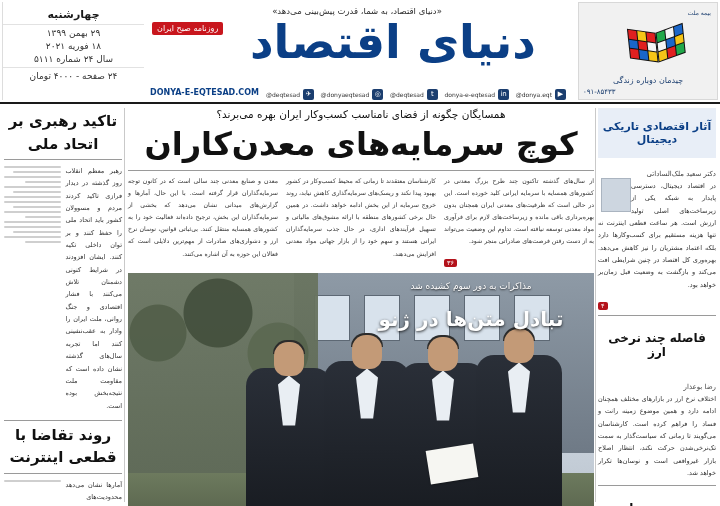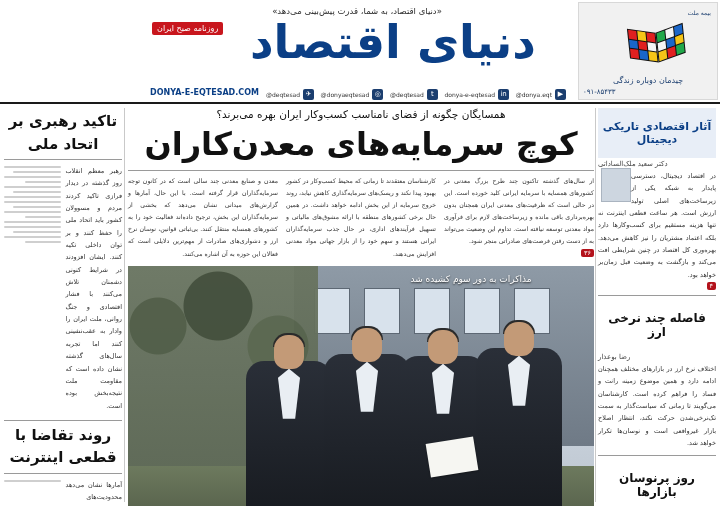--- a/index.html
+++ b/index.html
@@ -246,22 +246,22 @@
     padding: 12px 0;
   }
   .mini-head.plain {
     background: transparent;
     color: #111;
     font-size: 12px;
   }
   .mini-byline {
     font-size: 7px;
     color: #444;
-    text-align: left;
-    margin-top: 2px;
+    text-align: right;
+    margin-top: 12px;
   }
   .mini-author {
     float: left;
     width: 28px; height: 32px;
     background: #cdd6e0;
     margin: 0 0 2px 3px;
     border: 1px solid #aab4c0;
   }
   .mini-body {
     font-size: 6.5px;
@@ -418,22 +418,22 @@
   }
   .mini-photo .chart {
     position: absolute;
     inset: 4px;
     background:
       repeating-linear-gradient(to right, rgba(255,255,255,.25) 0 1px, transparent 1px 14px);
   }
   .badge-left {
     font-size: 6.5px;
     color: #b3121b;
-    text-align: right;
-    margin-top: 1px;
+    text-align: left;
+    margin-top: 11px;
   }
 </style>
 </head>
 <body>
 
 <div class="page">
 
   <div class="masthead">
 
     <div class="mast-ad">
@@ -490,20 +490,27 @@
           <span>donya-e-eqtesad</span>
         </div>
         <div class="soc">
           <span class="sq">▶</span>
           <span>@donya.eqt</span>
         </div>
       </div>
       <div class="mast-site">DONYA-E-EQTESAD.COM</div>
     </div>
 
+    <div class="mast-date">
+      <div class="day">چهارشنبه</div>
+      <div class="row sep">۲۹ بهمن ۱۳۹۹</div>
+      <div class="row">۱۸ فوریه ۲۰۲۱</div>
+      <div class="row">سال ۲۴ شماره ۵۱۱۱</div>
+      <div class="row sep">۲۴ صفحه - ۴۰۰۰ تومان</div>
+    </div>
   </div>
 
   <div class="vdiv l"></div>
   <div class="vdiv r"></div>
 
   <div class="left-col">
 
     <div>
       <div class="side-head">تاکید رهبری بر اتحاد ملی</div>
       <div class="side-rule"></div>
@@ -605,20 +612,21 @@
       </div>
       <div class="figure f4">
         <div class="hair"></div>
           <div class="head"></div>
           <div class="shirt"></div>
       </div>
       <div class="paper"></div>
 
       <div class="photo-caption">
         <div class="photo-kicker">مذاکرات به دور سوم کشیده شد</div>
+        <div class="photo-title">تبادل متن‌ها در ژنو</div>
       </div>
     </div>
   </div>
 
   <div class="right-col">
 
     <div class="mini">
       <div class="mini-head">آثار اقتصادی تاریکی دیجیتال</div>
       <div class="mini-byline">دکتر سعید ملک‌الساداتی</div>
       <div class="mini-author"></div>

